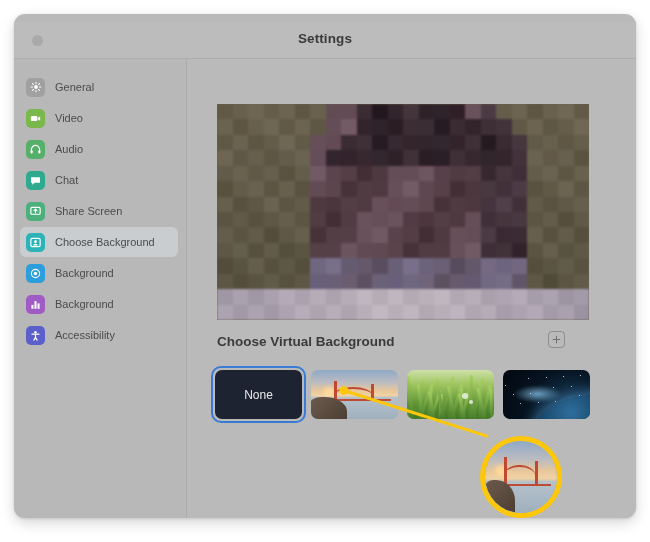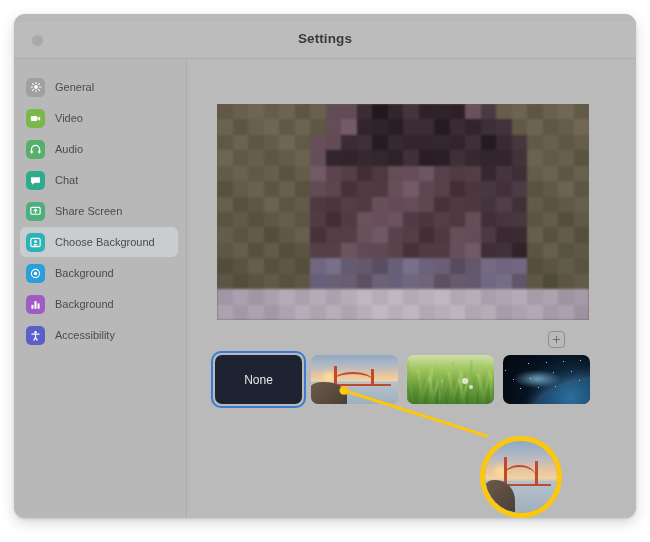--- a/index.html
+++ b/index.html
@@ -153,21 +153,21 @@
     display: flex;
     align-items: center;
     justify-content: center;
   }
   .add-btn svg { display:block; }
 
   
   .thumb-row {
     position: absolute;
     left: 28px;
-    top: 296px;
+    top: 311px;
     display: flex;
     gap: 9px;
   }
   .thumb {
     width: 87px;
     height: 49px;
     border-radius: 7px;
     overflow: hidden;
     position: relative;
     box-sizing: border-box;
@@ -720,20 +720,21 @@
             <i style="background: rgb(181, 172, 184);"></i>
             <i style="background: rgb(167, 157, 170);"></i>
             <i style="background: rgb(173, 163, 176);"></i>
             <i style="background: rgb(178, 169, 183);"></i>
             <i style="background: rgb(164, 155, 169);"></i>
             <i style="background: rgb(170, 161, 175);"></i>
             <i style="background: rgb(156, 147, 162);"></i>
           </div>
       </div>
 
+      <div class="section-head">Choose Virtual Background</div>
       <div class="add-btn">
         <svg width="9" height="9" viewBox="0 0 9 9">
           <path d="M4.5 1.2v6.6M1.2 4.5h6.6" stroke="#6f6f6f" stroke-width="1" stroke-linecap="round" fill="none"></path>
         </svg>
       </div>
 
       <div class="thumb-row" id="thumbrow">
           <div class="thumb-wrap">
             <div class="thumb thumb-none">
               <span>None</span>

